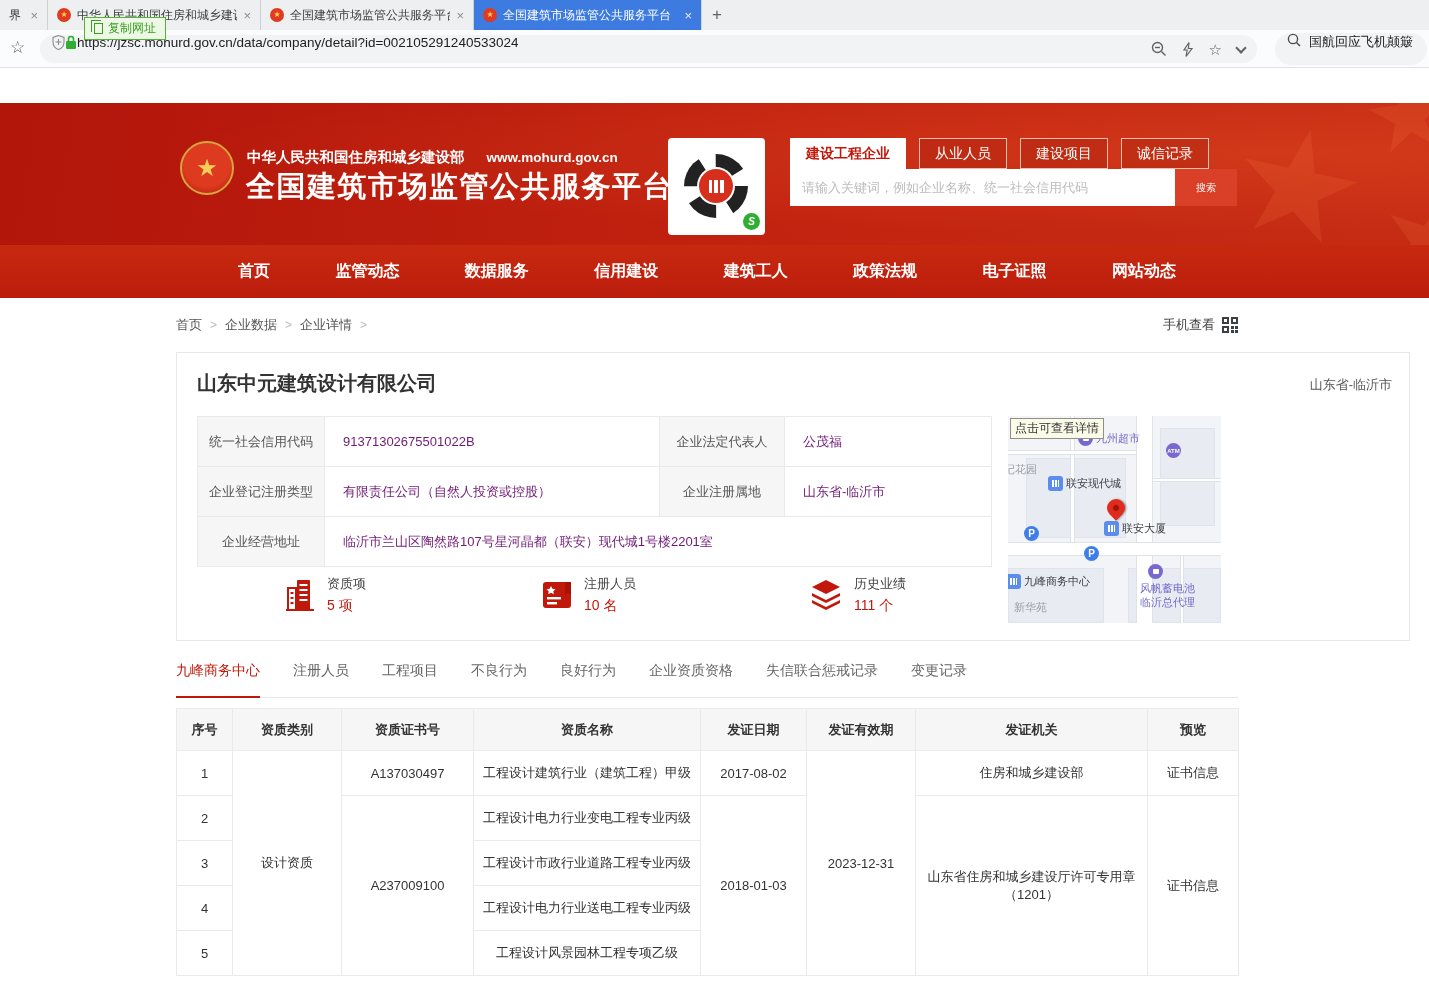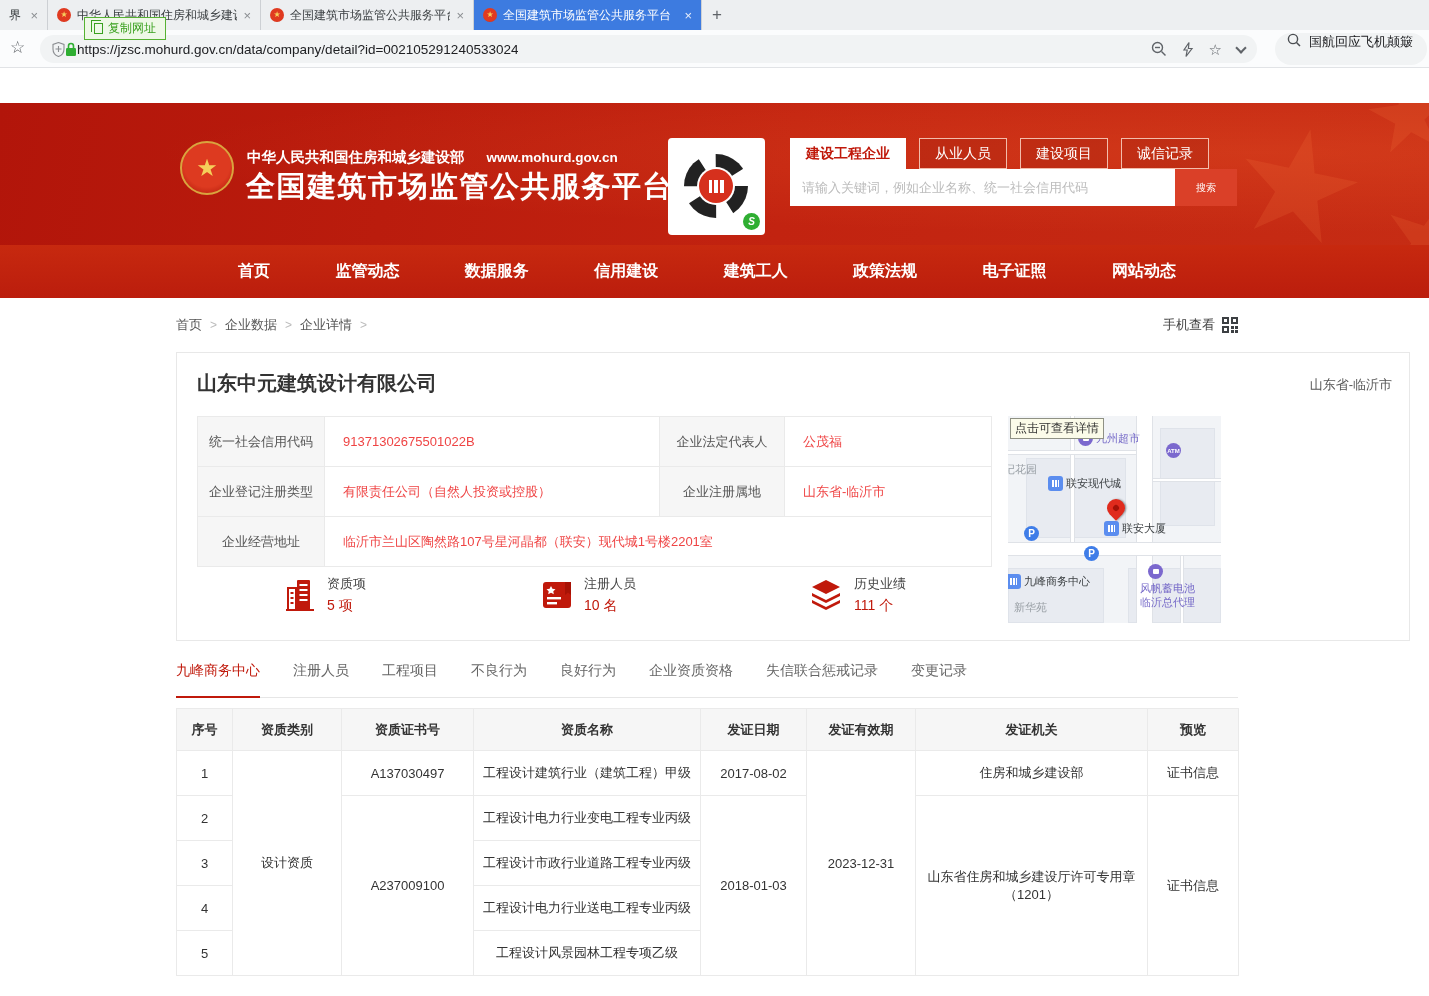--- a/index.html
+++ b/index.html
@@ -17,21 +17,21 @@
   .tclose { margin-left:auto; font-size:13px; color:#8a8d91; cursor:default; }
   .favicon { width:14px; height:14px; border-radius:50%; background:radial-gradient(circle at 50% 45%, #e03a20 0 65%, #b01205 100%); display:flex; align-items:center; justify-content:center; font-size:8px; color:#f6cf5c; line-height:1; flex:none; }
   .newtab { width:30px; display:flex; align-items:center; justify-content:center; font-size:17px; color:#5f6368; }
 
   .copy-tip { position:absolute; left:84px; top:17px; z-index:40; display:flex; align-items:center; gap:5px; height:23px; padding:0 9px; background:#eef8e7; border:1px solid #56b232; color:#3aa11f; font-size:12px; }
   .copy-ic { width:9px; height:11px; border:1px solid #3aa11f; position:relative; background:#eef8e7; }
   .copy-ic::before { content:""; position:absolute; left:-4px; top:-4px; width:9px; height:11px; border:1px solid #3aa11f; border-right:0; border-bottom:0; }
 
   .urlbar { position:absolute; top:30px; left:0; right:0; height:38px; background:#fbfcfd; border-bottom:1px solid #e1e3e6; }
   .bm-star { position:absolute; left:10px; top:9px; font-size:17px; color:#5f6368; line-height:1; }
-  .urlfield { position:absolute; left:40px; top:5px; right:172px; height:28px; background:#f1f3f4; border-radius:14px; display:flex; align-items:center; padding:0 12px; gap:0; }
+  .urlfield { position:absolute; left:40px; top:5px; right:172px; height:28px; background:#f1f3f4; border-radius:14px; display:flex; padding:0 12px; gap:0; }
   .url-text { font-size:13.5px; color:#202124; white-space:nowrap; overflow:hidden; }
   .uf-icons { margin-left:auto; display:flex; align-items:center; gap:15px; }
   .glyph-star { font-size:15px; color:#5f6368; line-height:1; }
   .chev { width:8px; height:8px; border-right:2px solid #5f6368; border-bottom:2px solid #5f6368; transform:rotate(45deg); margin-top:-3px; }
   .newsbox { position:absolute; right:2px; top:3px; width:152px; height:32px; background:#f1f3f4; border-radius:16px; display:flex; align-items:flex-start; gap:8px; padding:0 12px; }
   .newsbox span { font-size:13px; color:#202124; white-space:nowrap; }
 
   
   .siteheader { position:absolute; top:103px; left:0; right:0; height:142px; background:linear-gradient(100deg,#b2150a,#c22310 55%,#c62c14); overflow:hidden; }
   .siteheader::after { content:""; position:absolute; inset:0; background:radial-gradient(ellipse at 88% 35%, rgba(255,110,50,.22), transparent 62%); }
@@ -69,21 +69,21 @@
   
   .breadcrumb { position:absolute; left:176px; top:316px; display:flex; align-items:center; gap:8px; font-size:13px; color:#555; }
   .bc-sep { color:#bbb; font-size:12px; }
   .mobileview { position:absolute; right:191px; top:316px; display:flex; align-items:center; gap:7px; font-size:13px; color:#444; }
 
   
   .card { position:absolute; left:176px; top:352px; width:1234px; height:289px; background:#fff; border:1px solid #e8e8e8; }
   .company-name { position:absolute; left:20px; top:17px; font-size:20px; font-weight:bold; color:#333; }
   .company-region { position:absolute; right:17px; top:23px; font-size:13px; color:#555; }
   table.info { position:absolute; left:20px; top:63px; border-collapse:collapse; table-layout:fixed; width:794px; }
-  table.info td { border:1px solid #eaeaea; font-size:13px; color:#ef4444; height:50px; }
+  table.info td { border:1px solid #eaeaea; font-size:13px; color:#701a75; height:50px; }
   table.info td.lbl { background:#f6f6f6; color:#555; text-align:center; }
   table.info td.val { padding-left:18px; }
   .stat { position:absolute; display:flex; align-items:center; gap:11px; top:222px; }
   .stat .txt .l { font-size:13px; color:#444; margin-bottom:4px; }
   .stat .txt .v { font-size:14px; color:#c0190b; }
 
   
   .map { position:absolute; left:831px; top:63px; width:213px; height:207px; background:#f2f4f7; overflow:hidden; cursor:pointer; }
   .mblock { position:absolute; background:#e8ebf1; border:1px solid #dfe3ea; }
   .road { position:absolute; background:#fff; }

